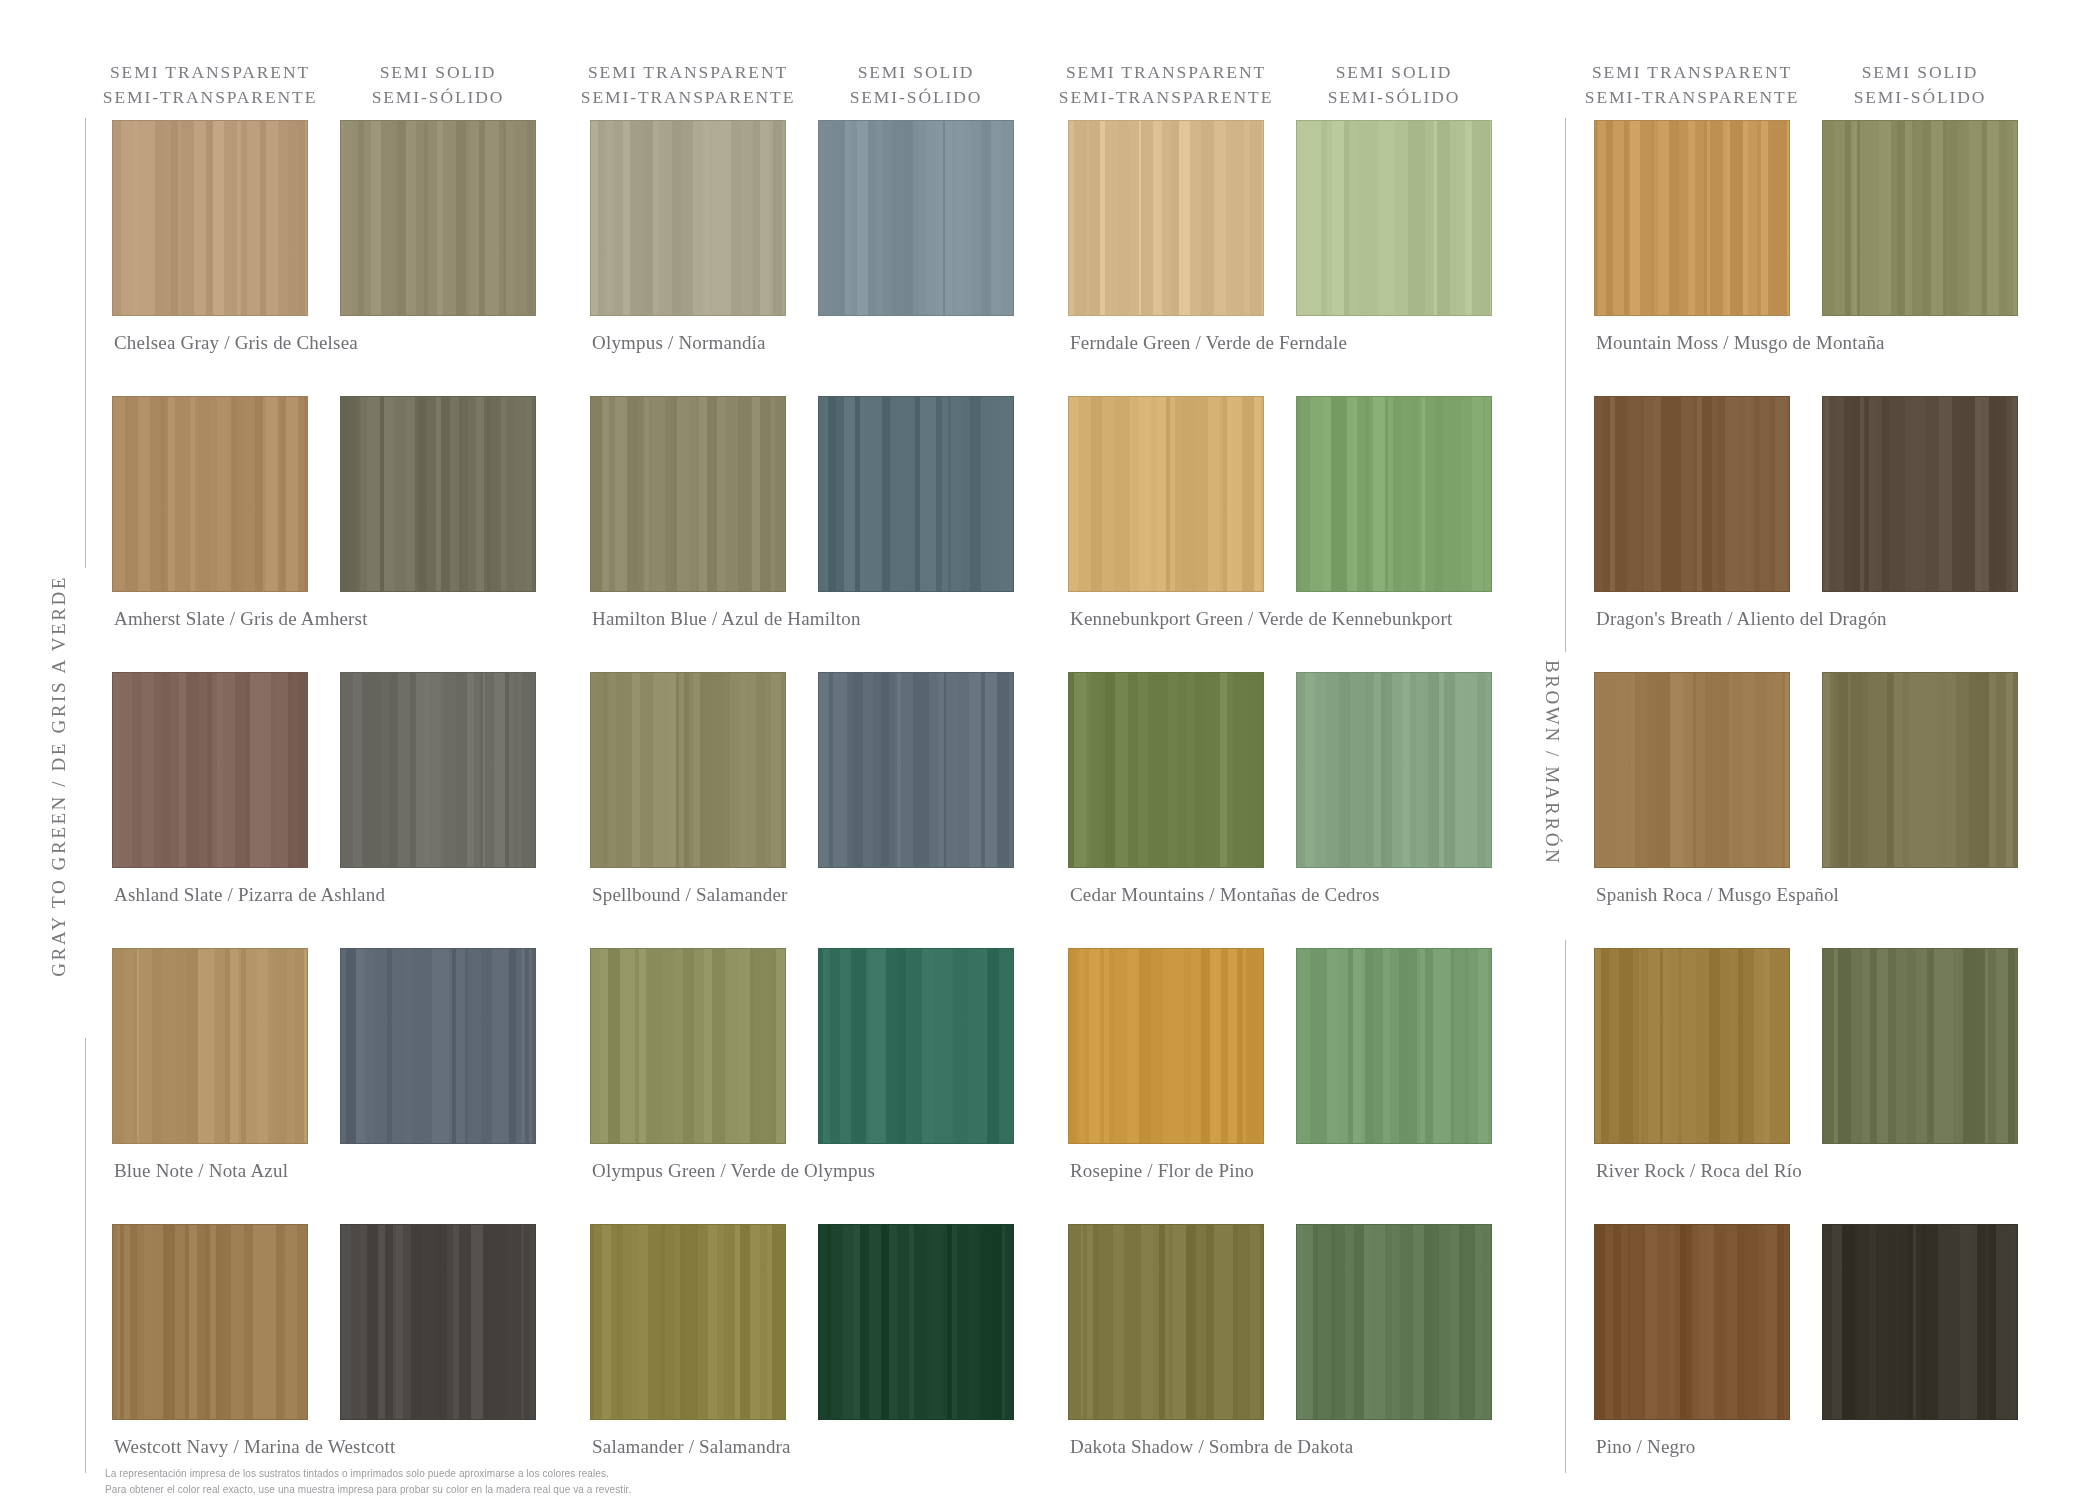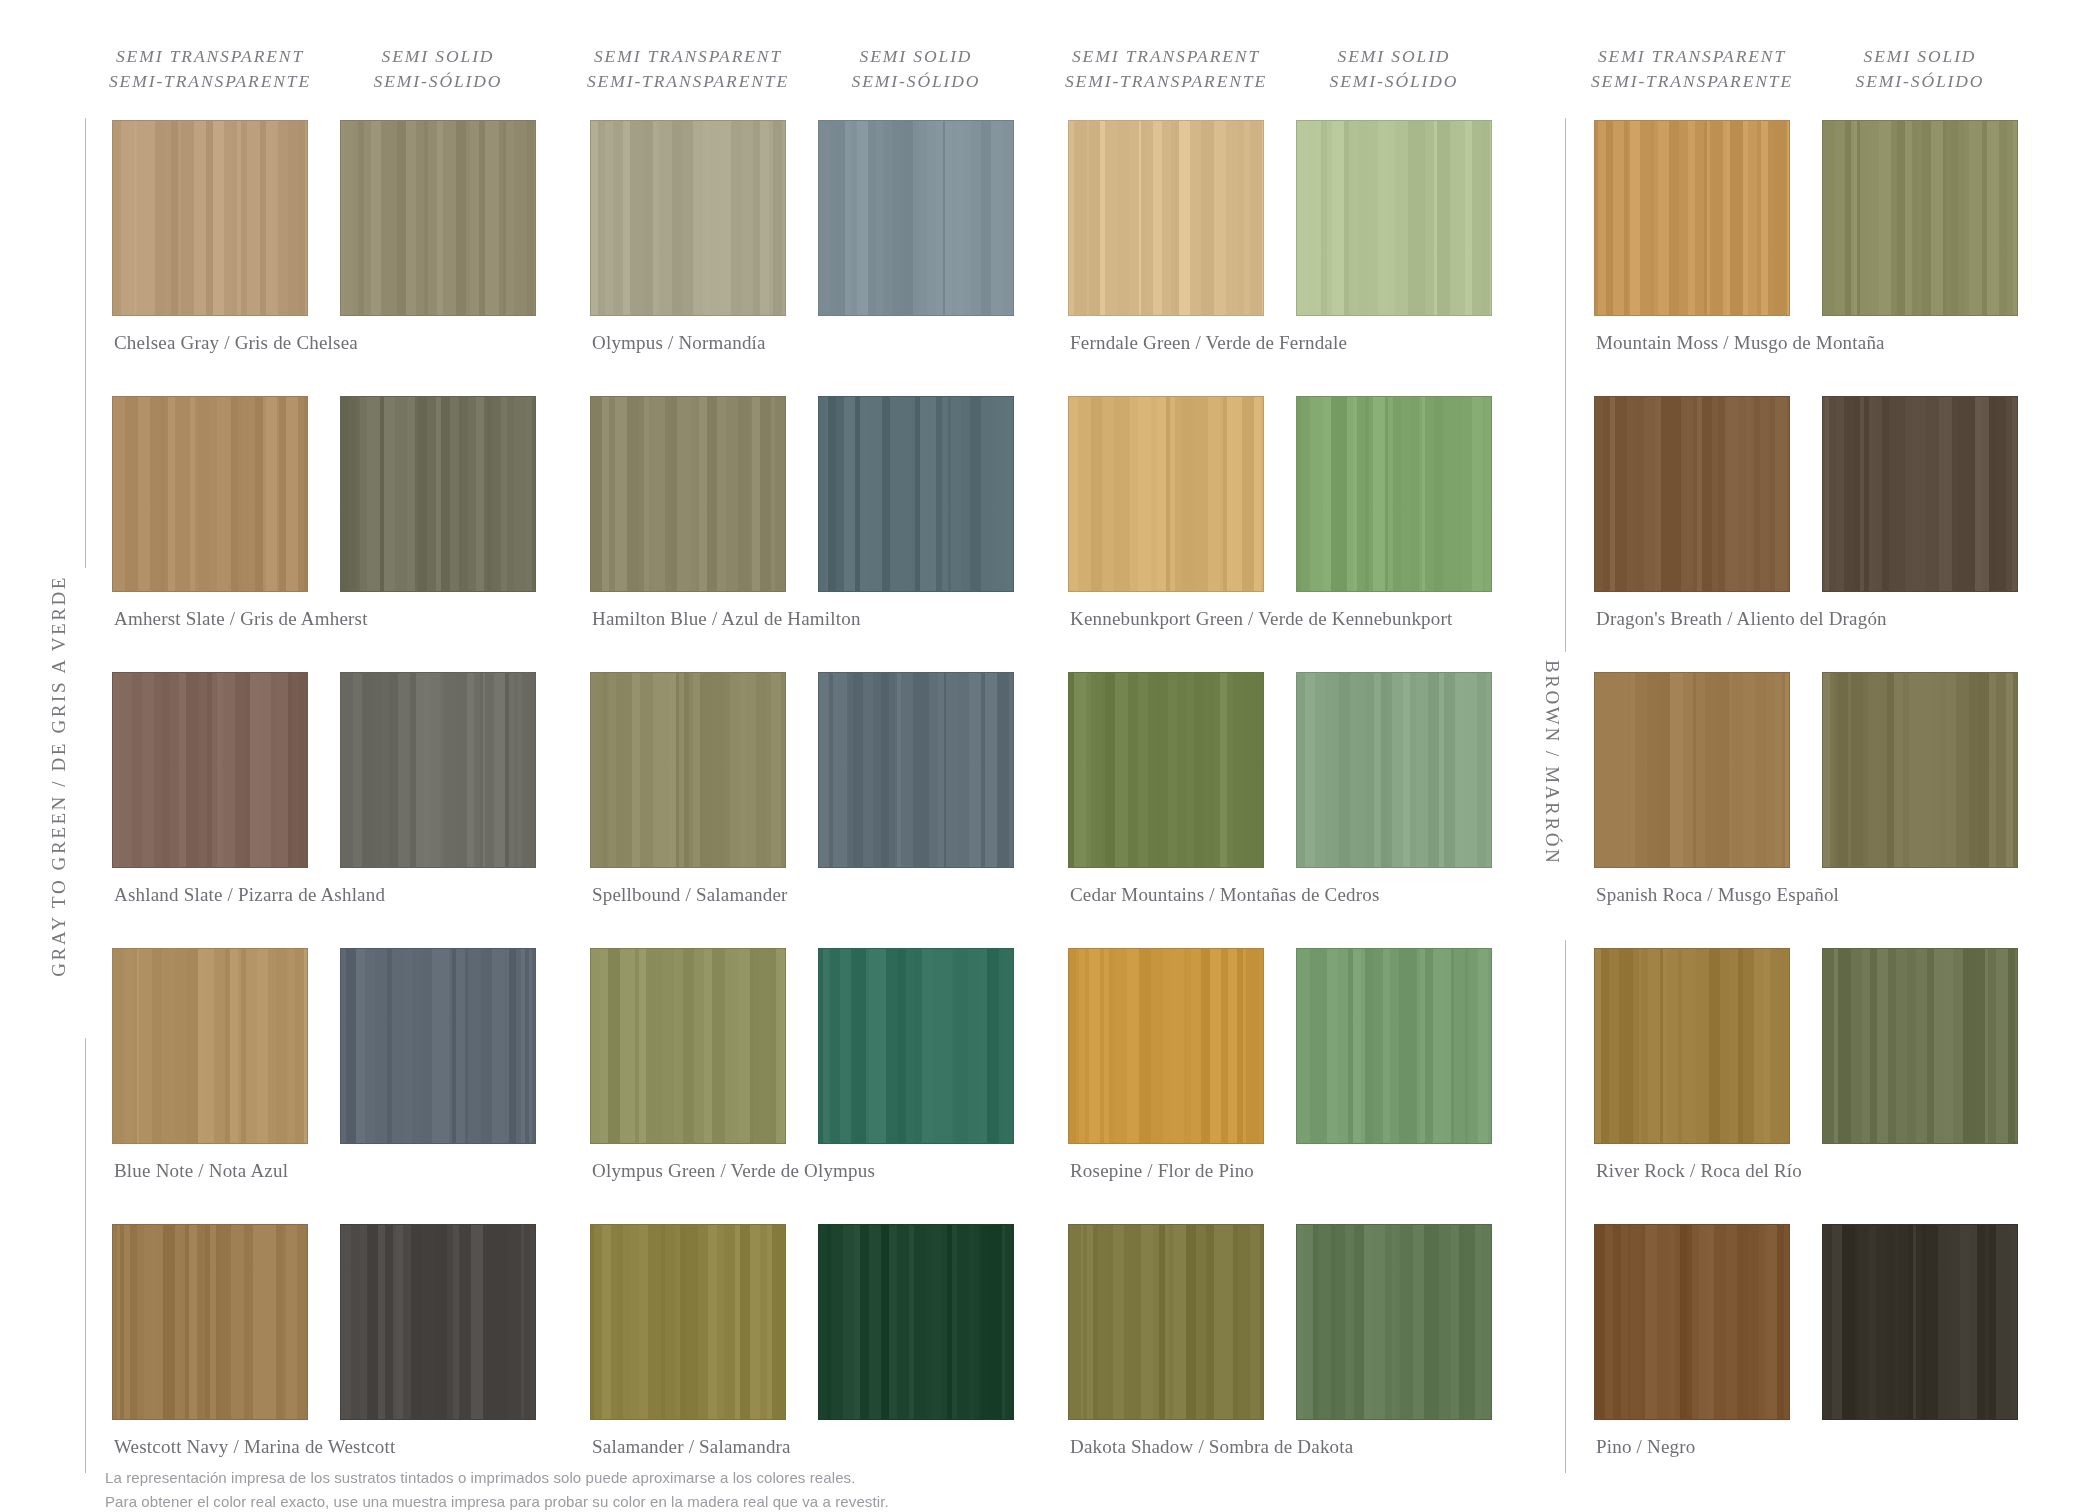--- a/index.html
+++ b/index.html
@@ -54,23 +54,22 @@
     position: absolute;
     background: #ffffff;
     width: 5px;
   }
   .rail-gap-left  { left: 83px;   top: 568px; height: 470px; }
   .rail-gap-right { left: 1563px; top: 652px; height: 288px; }
 
   
   .headers {
     position: absolute;
-    top: 44px; left: 0; right: 0;
+    top: 60px; left: 0; right: 0;
     height: 46px;
-    font-style: italic;
   }
   .hdr {
     position: absolute;
     text-align: center;
     font-family: "Liberation Serif", serif;
     font-size: 17.5px;
     letter-spacing: 1.9px;
     color: #7b7b82;
     line-height: 1.42;
     width: 260px;
@@ -108,21 +107,21 @@
     white-space: nowrap;
     letter-spacing: 0.2px;
   }
 
   
   .footnote {
     position: absolute;
     left: 105px;
     top: 1466px;
     font-family: "Liberation Sans", sans-serif;
-    font-size: 15px;
+    font-size: 10px;
     line-height: 1.58;
     color: #9b9ba1;
     letter-spacing: 0.1px;
   }
   .footnote div { white-space: nowrap; }
 </style>
 </head>
 <body>
 
 <div class="sheet">

